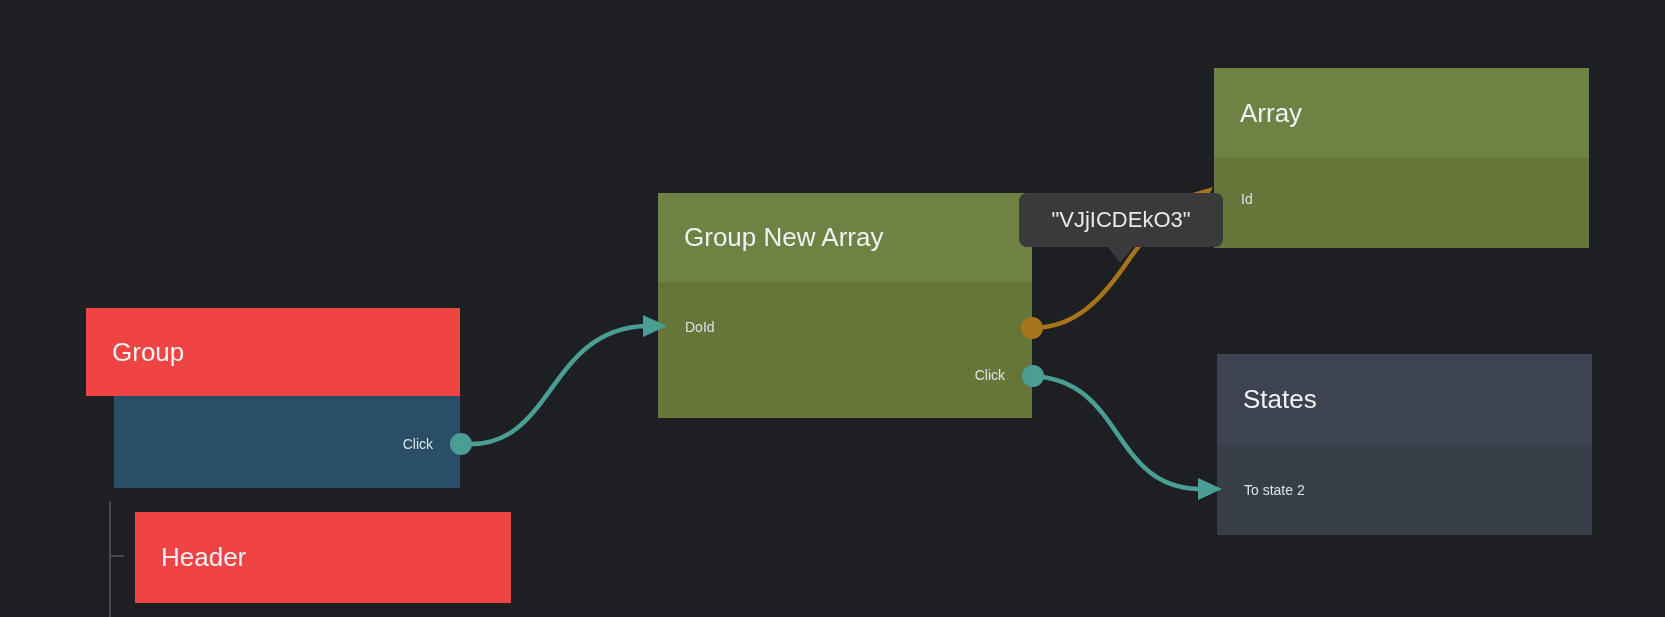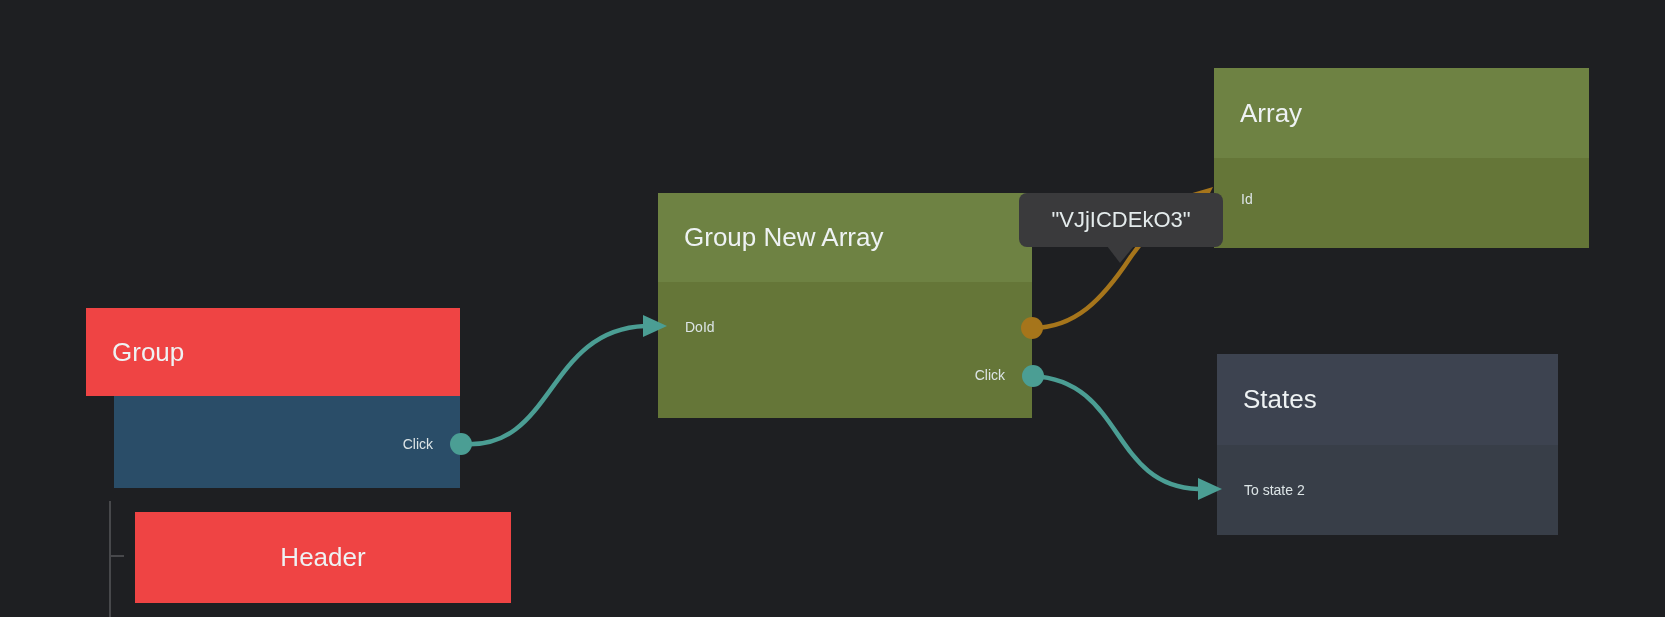--- a/index.html
+++ b/index.html
@@ -43,26 +43,26 @@
   #node-group .node-body{height:92px;padding-top:24px;}
 
   #node-cna {left:658px; top:193px; width:374px;}
   #node-cna .node-header{height:89px;}
   #node-cna .node-body{height:136px;padding-top:21px;}
 
   #node-array {left:1214px; top:61px; width:375px;}
   #node-array .node-header{height:90px;margin-top:7px;}
   #node-array .node-body{height:90px;padding-top:17px;}
 
-  #node-states {left:1217px; top:354px; width:341px;}
+  #node-states {left:1217px; top:354px; width:375px;}
   #node-states .node-header{height:91px;}
   #node-states .node-body{height:90px;padding-top:21px;}
 
   #node-headernode {left:135px; top:512px; width:376px;}
-  #node-headernode .node-header{height:91px;justify-content:center;}
+  #node-headernode .node-header{height:91px;}
 
   
   #wires{position:absolute;left:0;top:0;z-index:3;}
   .wire{fill:none;stroke-width:4.5px;}
   .wire-teal{stroke:#4b9e94;}
   .wire-orange{stroke:#a6751b;}
   .dot-teal{fill:#4b9e94;}
   .dot-orange{fill:#a6751b;}
   .arrow-teal{fill:#4b9e94;}
   .arrow-orange{fill:#a6751b;}

